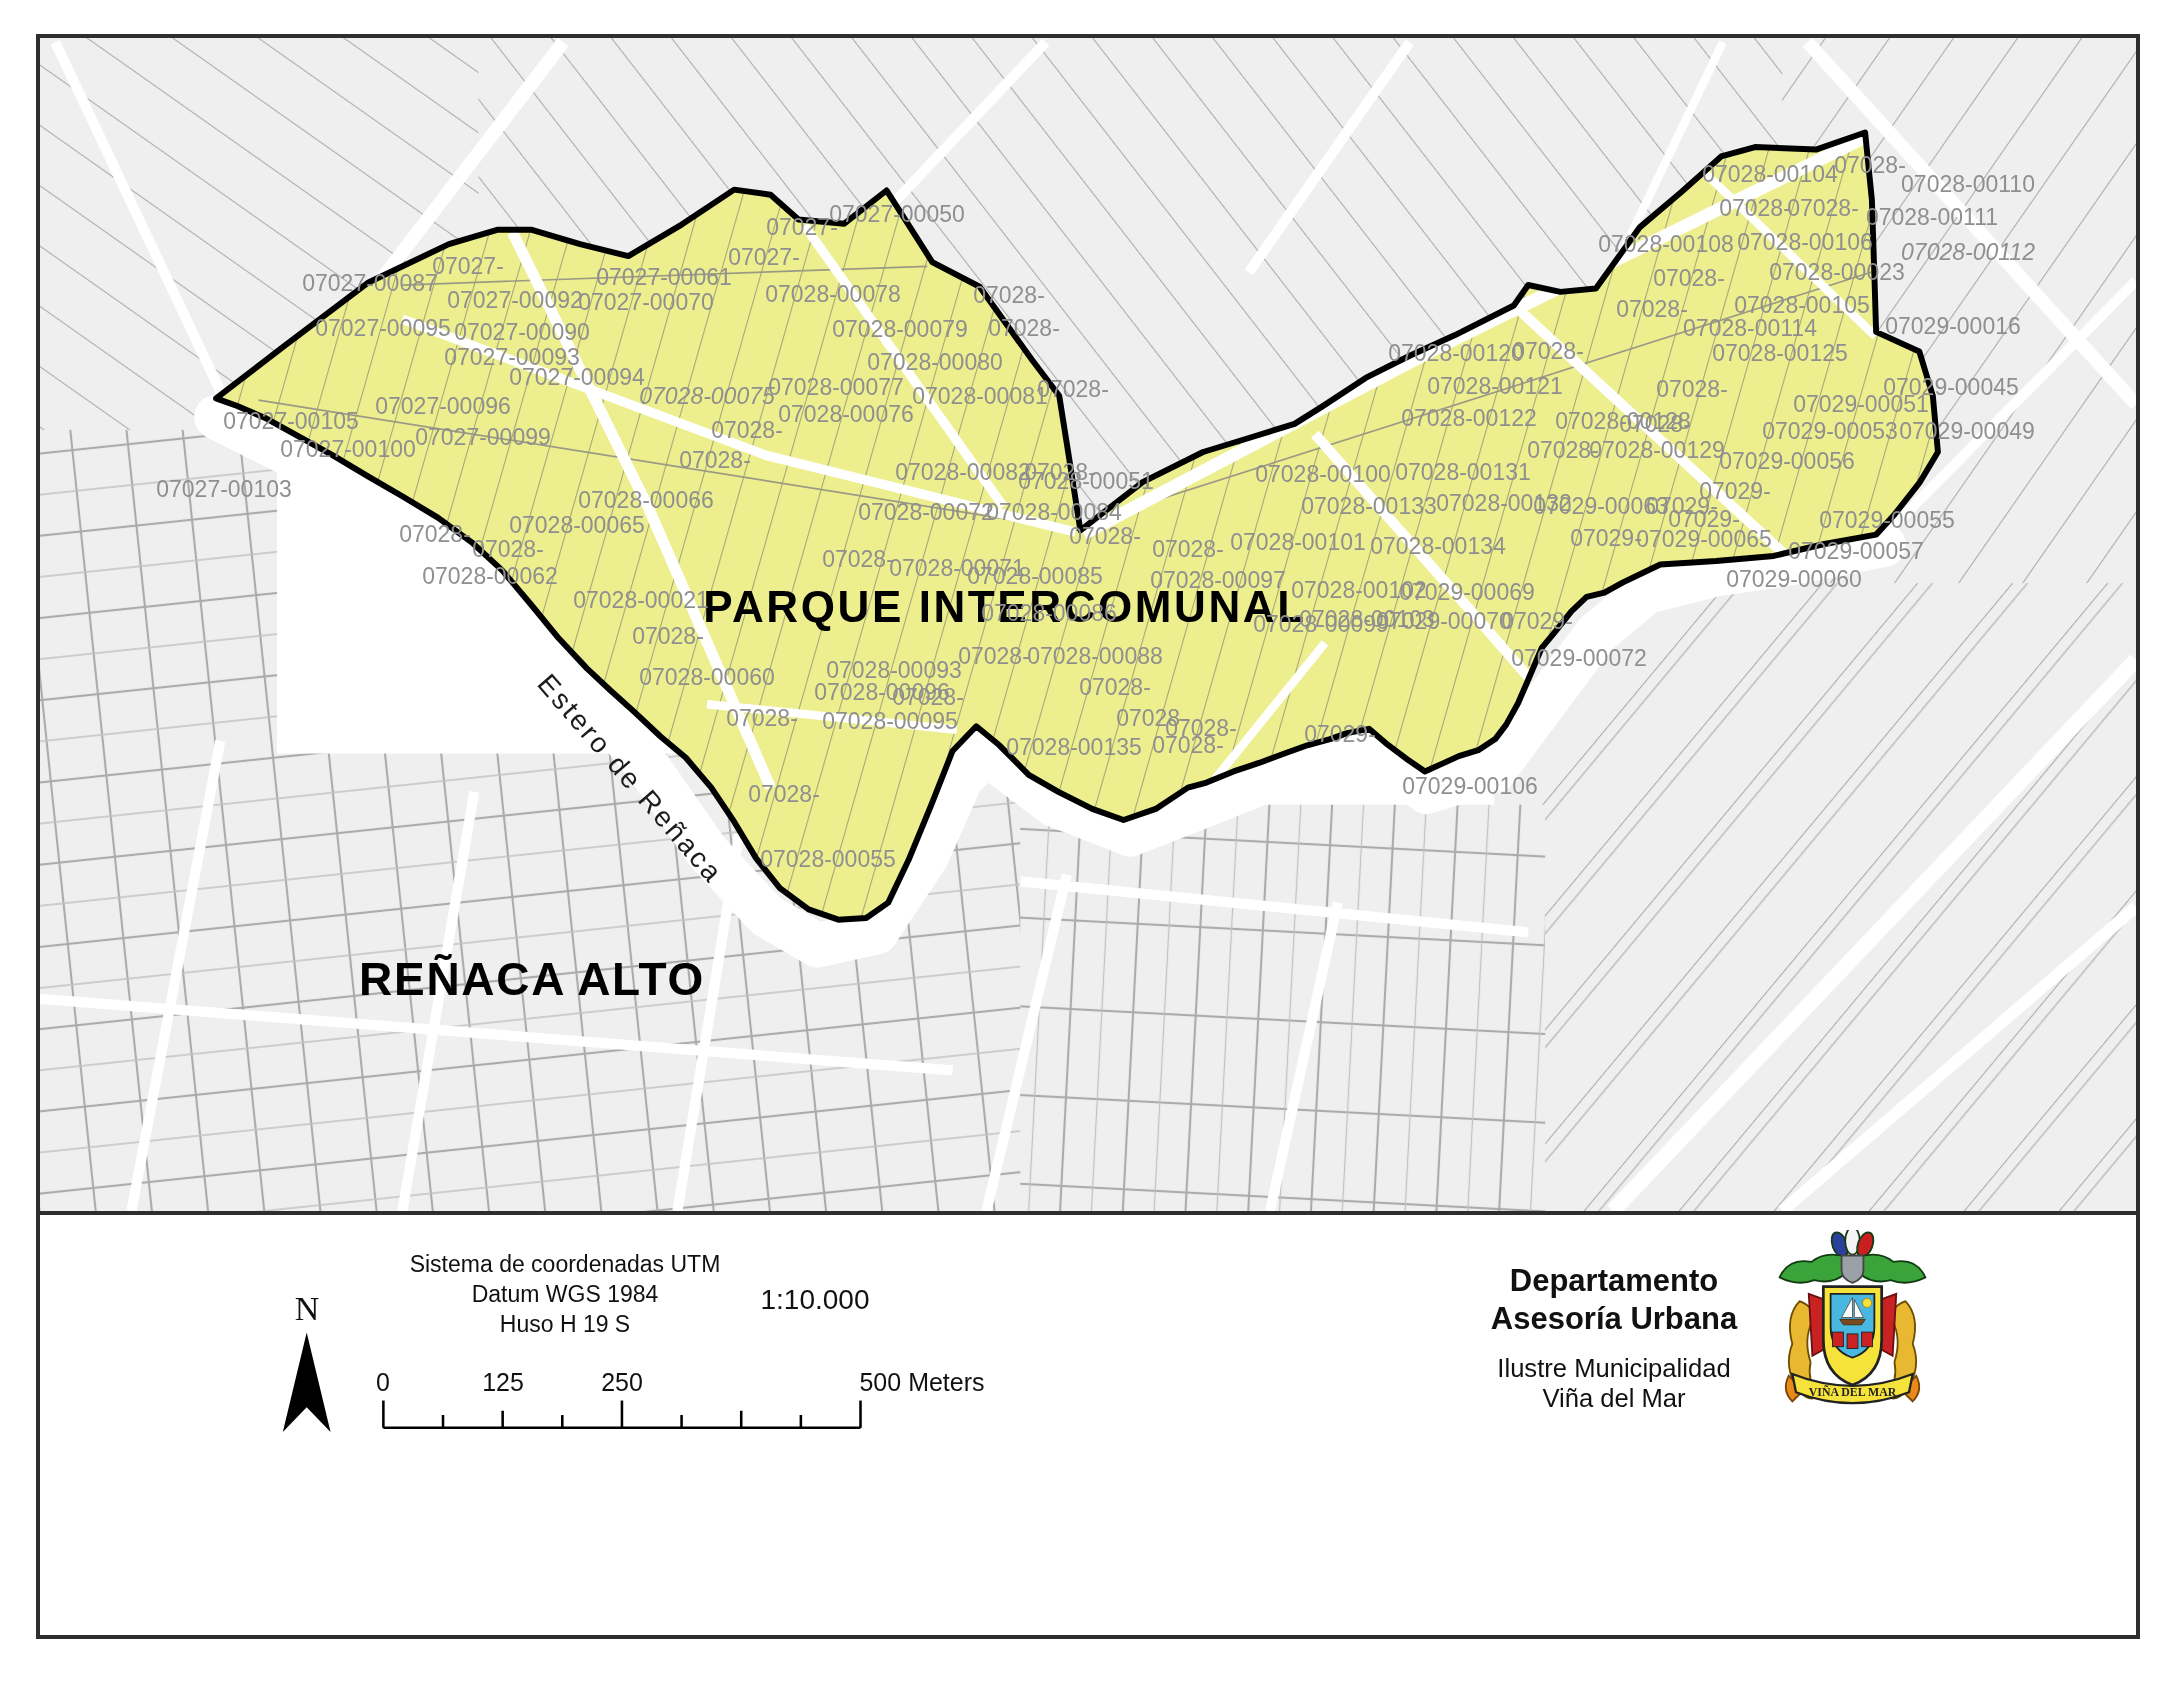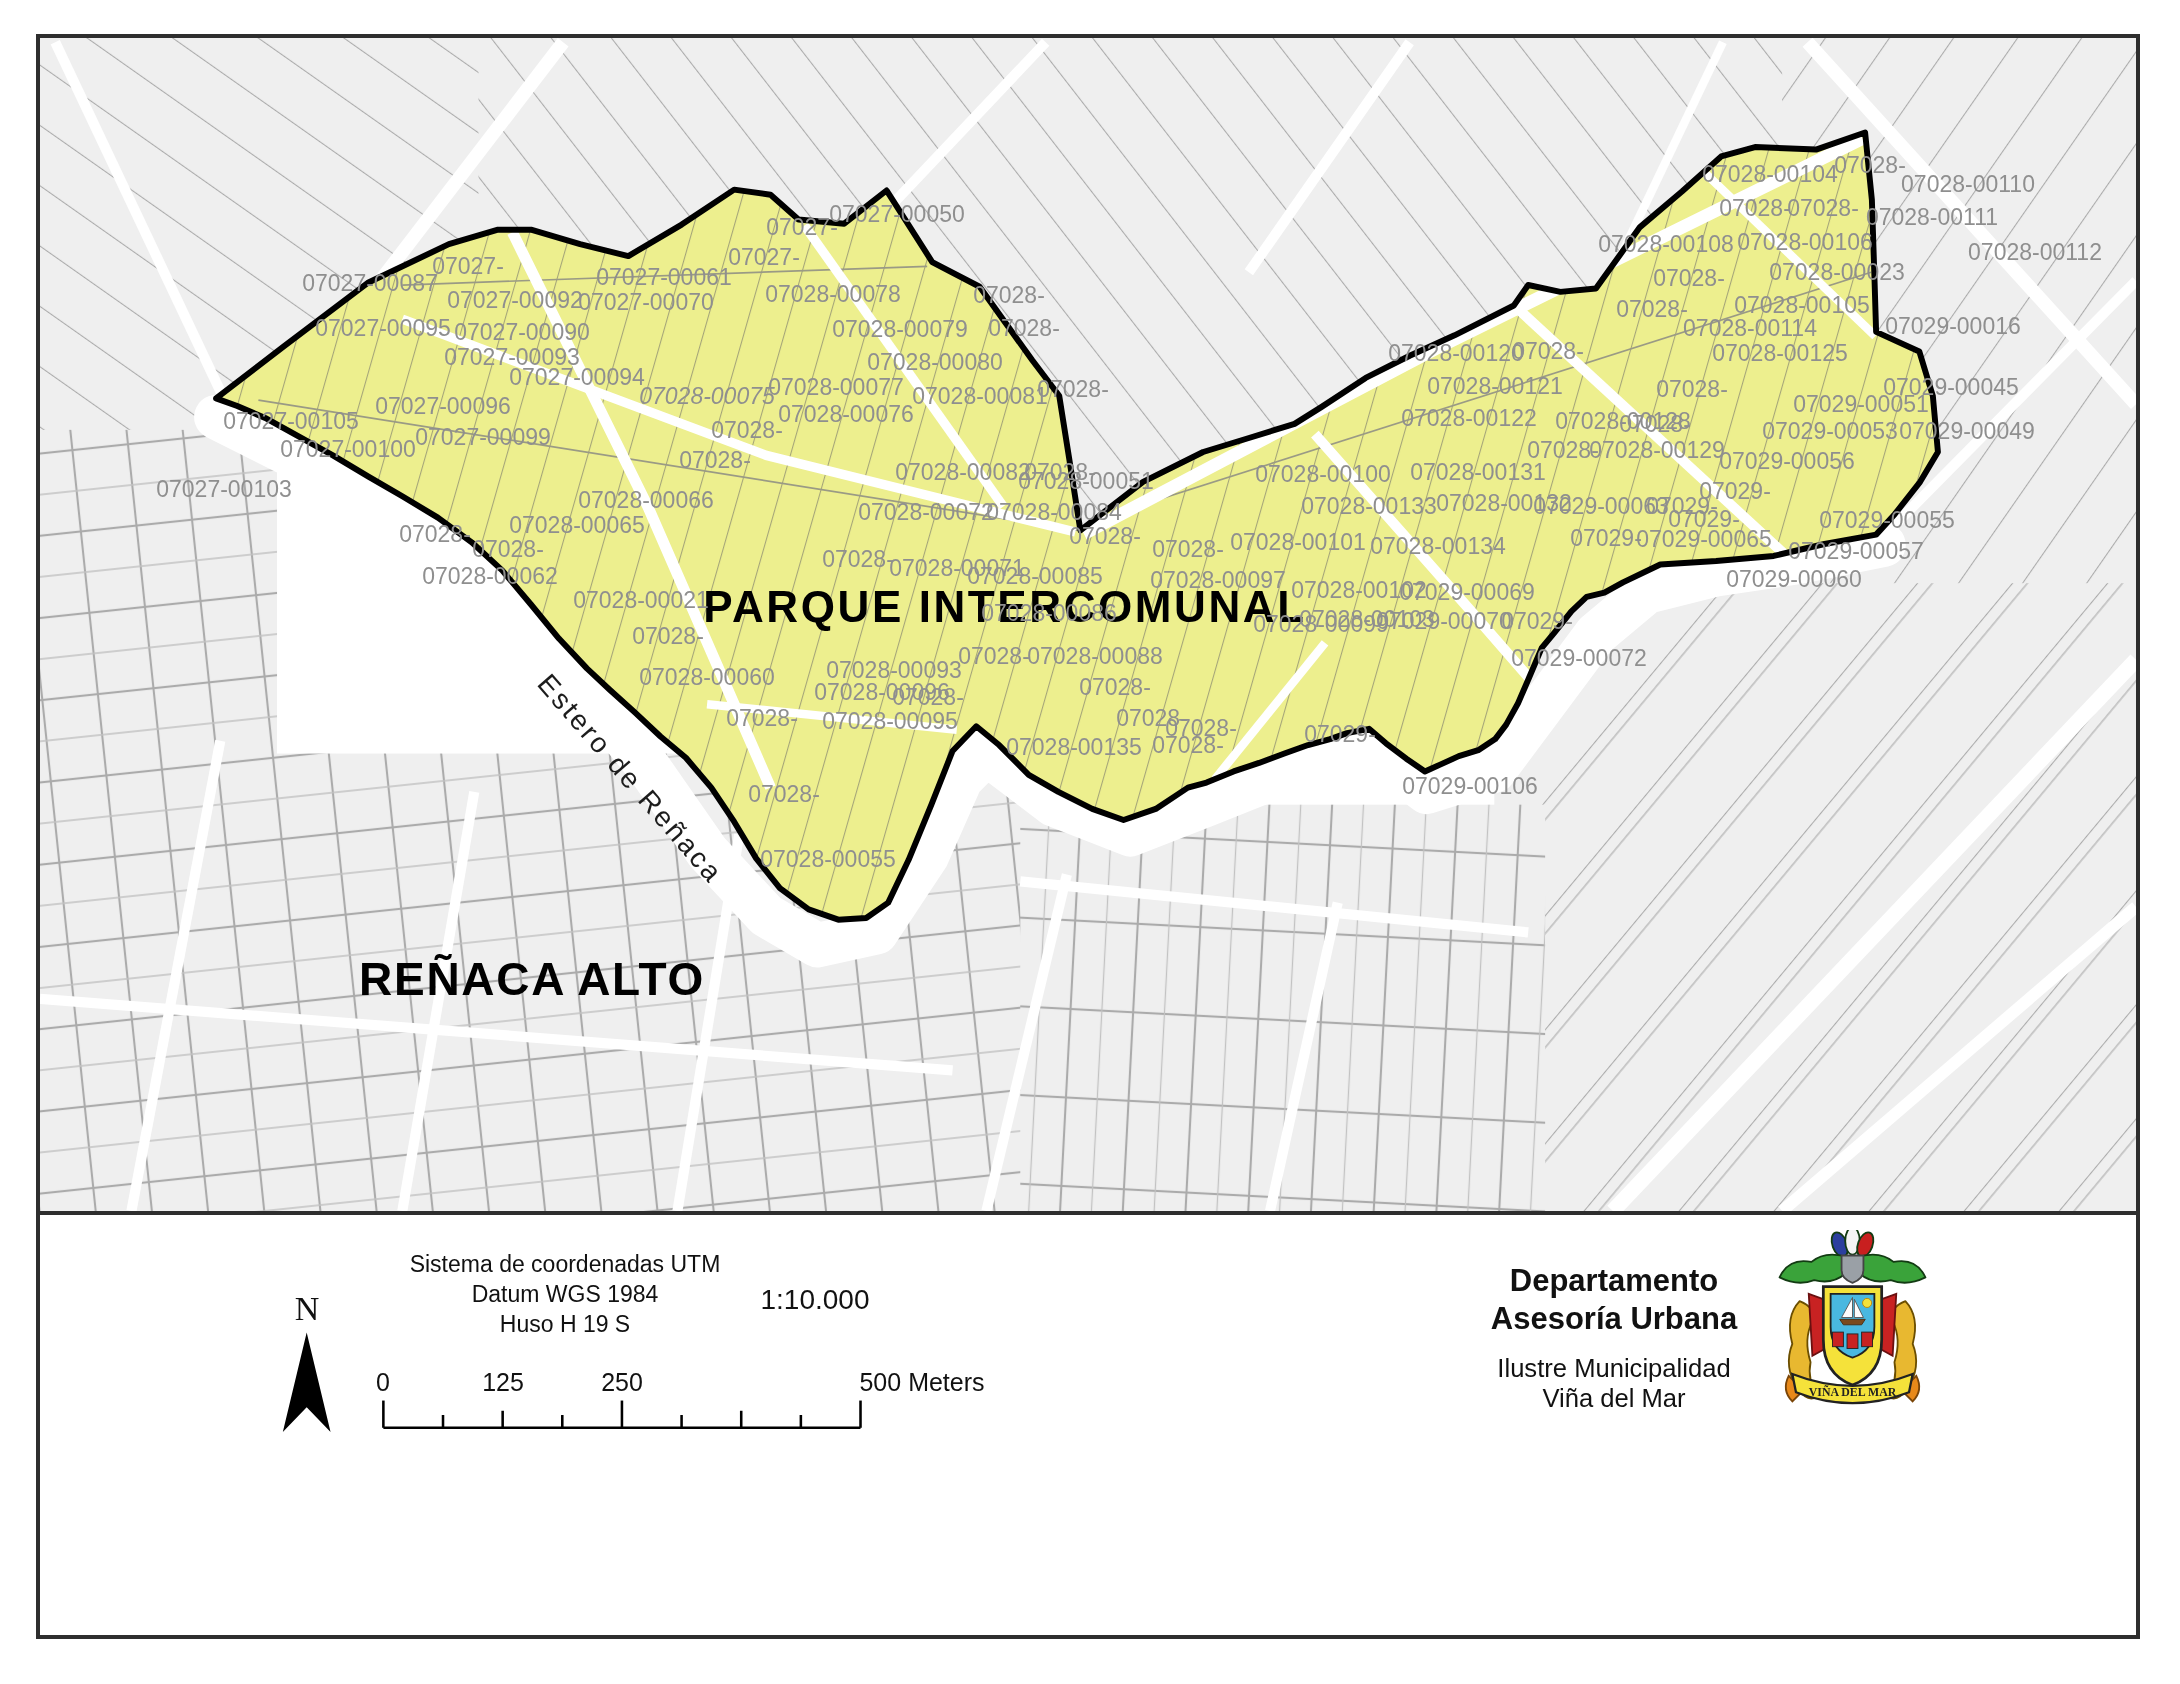--- a/index.html
+++ b/index.html
@@ -192,21 +192,21 @@
         <span class="parcel-label" style="left: 969px; top: 257px;">07028-</span>
         <span class="parcel-label" style="left: 984px; top: 290px;">07028-</span>
         <span class="parcel-label" style="left: 1033px; top: 351px;">07028-</span>
         <span class="parcel-label" style="left: 1283px; top: 436px;">07028-00100</span>
         <span class="parcel-label" style="left: 1329px; top: 468px;">07028-00133</span>
         <span class="parcel-label" style="left: 1258px; top: 504px;">07028-00101</span>
         <span class="parcel-label" style="left: 1398px; top: 508px; text-align: center;">07028-00134</span>
         <span class="parcel-label" style="left: 1319px; top: 552px;">07028-00102</span>
         <span class="parcel-label" style="left: 1327px; top: 581px;">07028-00103</span>
         <span class="parcel-label" style="left: 1281px; top: 586px;">07028-00099</span>
-        <span class="parcel-label" style="left: 1423px; top: 434px; margin-left: 15px;">07028-00131</span>
+        <span class="parcel-label" style="left: 1423px; top: 434px;">07028-00131</span>
         <span class="parcel-label" style="left: 1464px; top: 465px;">07028-00132</span>
         <span class="parcel-label" style="left: 1416px; top: 315px;">07028-00120</span>
         <span class="parcel-label" style="left: 1508px; top: 313px;">07028-</span>
         <span class="parcel-label" style="left: 1455px; top: 348px;">07028-00121</span>
         <span class="parcel-label" style="left: 1429px; top: 380px;">07028-00122</span>
         <span class="parcel-label" style="left: 1583px; top: 383px;">07028-00128</span>
         <span class="parcel-label" style="left: 1523px; top: 412px;">07028-</span>
         <span class="parcel-label" style="left: 1617px; top: 412px;">07028-00129</span>
         <span class="parcel-label" style="left: 1427px; top: 554px;">07029-00069</span>
         <span class="parcel-label" style="left: 1404px; top: 583px;">07029-00070</span>
@@ -231,21 +231,21 @@
         <span class="parcel-label" style="left: 1911px; top: 349px;">07029-00045</span>
         <span class="parcel-label" style="left: 1913px; top: 288px;">07029-00016</span>
         <span class="parcel-label" style="left: 1730px; top: 136px;">07028-00104</span>
         <span class="parcel-label" style="left: 1830px; top: 127px;">07028-</span>
         <span class="parcel-label" style="left: 1928px; top: 146px;">07028-00110</span>
         <span class="parcel-label" style="left: 1715px; top: 170px;">07028-</span>
         <span class="parcel-label" style="left: 1783px; top: 170px;">07028-</span>
         <span class="parcel-label" style="left: 1892px; top: 179px;">07028-00111</span>
         <span class="parcel-label" style="left: 1626px; top: 206px;">07028-00108</span>
         <span class="parcel-label" style="left: 1765px; top: 204px;">07028-00106</span>
-        <span class="parcel-label" style="left: 1995px; top: 214px;">07028-00112</span>
+        <span class="parcel-label" style="left: 1928px; top: 214px; font-style: italic;">07028-00112</span>
         <span class="parcel-label" style="left: 1649px; top: 240px;">07028-</span>
         <span class="parcel-label" style="left: 1797px; top: 234px;">07028-00023</span>
         <span class="parcel-label" style="left: 1612px; top: 271px;">07028-</span>
         <span class="parcel-label" style="left: 1762px; top: 267px;">07028-00105</span>
         <span class="parcel-label" style="left: 1710px; top: 290px;">07028-00114</span>
         <span class="parcel-label" style="left: 1740px; top: 315px;">07028-00125</span>
         <span class="parcel-label" style="left: 1652px; top: 351px;">07028-</span>
         <span class="parcel-label" style="left: 1615px; top: 386px;">07028-</span>
       </div>
   </div>

